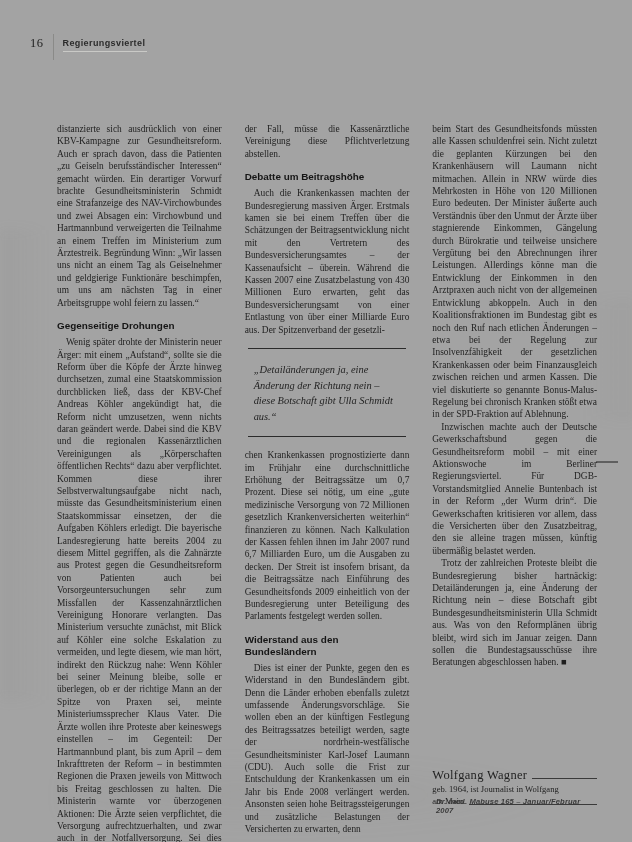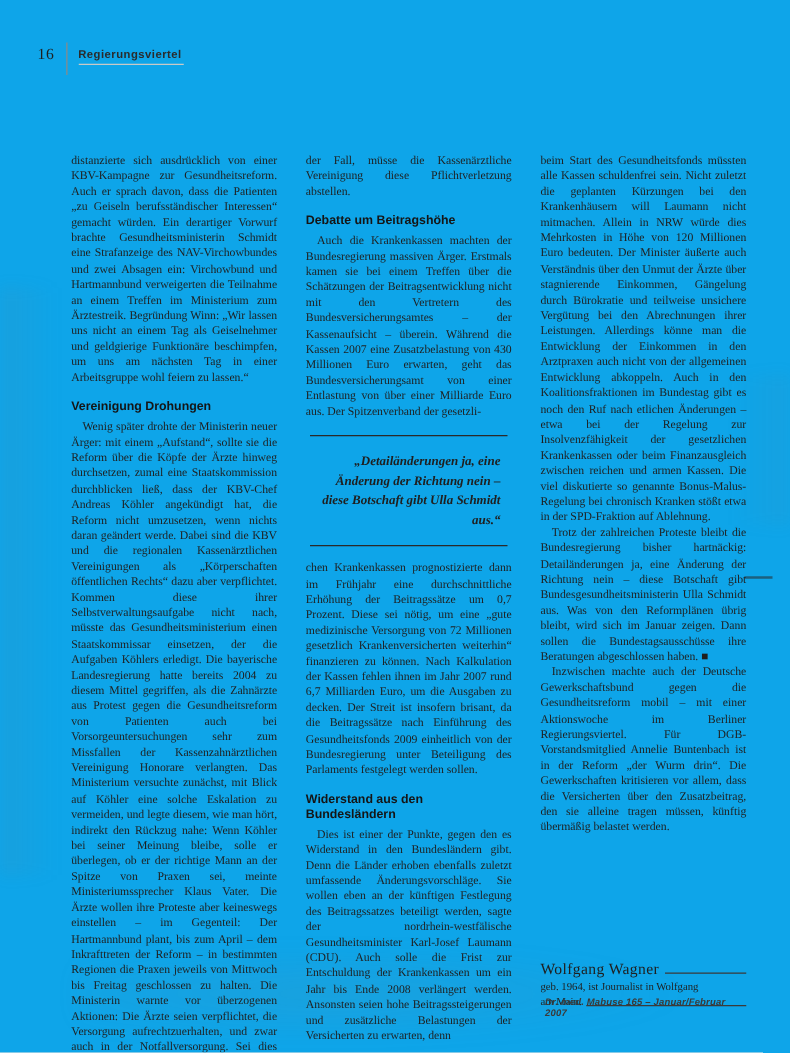--- a/index.html
+++ b/index.html
@@ -1,20 +1,20 @@
 <!DOCTYPE html>
 <html lang="de"><head>
 <meta charset="utf-8">
 <style>
   html,body{margin:0;padding:0;background:#e8e8e6;}
   .page{
     position:relative;
     width:632px;height:842px;
     margin:0 auto;
-    background:#0ea5e9;
+    background:#a3a3a3;
     overflow:hidden;
     font-family:"Liberation Serif", serif;
     color:#1f1f1f;
   }
   
   .noise{position:absolute;pointer-events:none;}
   .n1{left:0;top:230px;width:46px;height:470px;
       background:linear-gradient(90deg,rgba(120,120,118,.10),rgba(120,120,118,0));
       filter:blur(6px);}
   .n2{left:60px;top:755px;width:500px;height:80px;
@@ -48,21 +48,21 @@
     font-size:9.9px;line-height:12px;font-weight:bold;
     margin:11px 0 4px;text-align:left;color:#151515;
   }
   
   .pullquote{
     margin:12px 3px 12px 3px;
     padding:13px 6px 12px;
     border-top:1.6px solid #2a2a2a;
     border-bottom:1.6px solid #2a2a2a;
     font-style:italic;font-size:10.4px;line-height:15.5px;
-    text-align:right;text-indent:0;font-weight:bold;
+    text-align:left;text-indent:0;
   }
   
   .author{margin-top:100px;text-align:left;}
   .author-name-row{display:flex;align-items:flex-end;font-size:12.5px;letter-spacing:.3px;}
   .author-name-row .fill{flex:1;border-bottom:1px solid #3a3a3a;margin:0 0 2px 5px;}
   .author-bio{font-size:8.6px;line-height:12px;margin-top:2px;}
   .author-bio-row{display:flex;align-items:flex-end;font-size:8.6px;line-height:12px;}
   .author-bio-row .fill{flex:1;border-bottom:1px solid #3a3a3a;margin:0 0 2px 4px;}
   
   .footer{
@@ -86,38 +86,38 @@
   <div class="header">
     <span class="pagenum">16</span>
     <span class="vrule"></span>
     <span class="section-label">Regierungsviertel</span>
   </div>
 
   <div class="columns">
 
     <div class="col">
       <p class="noindent">distanzierte sich ausdrücklich von einer KBV-Kampagne zur Gesundheitsreform. Auch er sprach davon, dass die Patienten „zu Geiseln berufsständischer Interessen“ gemacht würden. Ein derartiger Vorwurf brachte Gesundheitsministerin Schmidt eine Strafanzeige des NAV-Virchowbundes und zwei Absagen ein: Virchowbund und Hartmannbund verweigerten die Teilnahme an einem Treffen im Ministerium zum Ärztestreik. Begründung Winn: „Wir lassen uns nicht an einem Tag als Geiselnehmer und geldgierige Funktionäre beschimpfen, um uns am nächsten Tag in einer Arbeitsgruppe wohl feiern zu lassen.“</p>
-      <h3>Vereinigung Drohungen</h3>
+      <h3>Gegenseitige Drohungen</h3>
       <p>Wenig später drohte der Ministerin neuer Ärger: mit einem „Aufstand“, sollte sie die Reform über die Köpfe der Ärzte hinweg durchsetzen, zumal eine Staatskommission durchblicken ließ, dass der KBV-Chef Andreas Köhler angekündigt hat, die Reform nicht umzusetzen, wenn nichts daran geändert werde. Dabei sind die KBV und die regionalen Kassenärztlichen Vereinigungen als „Körperschaften öffentlichen Rechts“ dazu aber verpflichtet. Kommen diese ihrer Selbstverwaltungsaufgabe nicht nach, müsste das Gesundheitsministerium einen Staatskommissar einsetzen, der die Aufgaben Köhlers erledigt. Die bayerische Landesregierung hatte bereits 2004 zu diesem Mittel gegriffen, als die Zahnärzte aus Protest gegen die Gesundheitsreform von Patienten auch bei Vorsorgeuntersuchungen sehr zum Missfallen der Kassenzahnärztlichen Vereinigung Honorare verlangten. Das Ministerium versuchte zunächst, mit Blick auf Köhler eine solche Eskalation zu vermeiden, und legte diesem, wie man hört, indirekt den Rückzug nahe: Wenn Köhler bei seiner Meinung bleibe, solle er überlegen, ob er der richtige Mann an der Spitze von Praxen sei, meinte Ministeriumssprecher Klaus Vater. Die Ärzte wollen ihre Proteste aber keineswegs einstellen – im Gegenteil: Der Hartmannbund plant, bis zum April – dem Inkrafttreten der Reform – in bestimmten Regionen die Praxen jeweils von Mittwoch bis Freitag geschlossen zu halten. Die Ministerin warnte vor überzogenen Aktionen: Die Ärzte seien verpflichtet, die Versorgung aufrechtzuerhalten, und zwar auch in der Notfallversorgung. Sei dies nicht</p>
     </div>
 
     <div class="col">
       <p class="noindent">der Fall, müsse die Kassenärztliche Vereinigung diese Pflichtverletzung abstellen.</p>
       <h3>Debatte um Beitragshöhe</h3>
       <p>Auch die Krankenkassen machten der Bundesregierung massiven Ärger. Erstmals kamen sie bei einem Treffen über die Schätzungen der Beitragsentwicklung nicht mit den Vertretern des Bundesversicherungsamtes – der Kassenaufsicht – überein. Während die Kassen 2007 eine Zusatzbelastung von 430 Millionen Euro erwarten, geht das Bundesversicherungsamt von einer Entlastung von über einer Milliarde Euro aus. Der Spitzenverband der gesetzli-</p>
       <div class="pullquote">„Detailänderungen ja, eine Änderung der Richtung nein – diese Botschaft gibt Ulla Schmidt aus.“</div>
       <p class="noindent">chen Krankenkassen prognostizierte dann im Frühjahr eine durchschnittliche Erhöhung der Beitragssätze um 0,7 Prozent. Diese sei nötig, um eine „gute medizinische Versorgung von 72 Millionen gesetzlich Krankenversicherten weiterhin“ finanzieren zu können. Nach Kalkulation der Kassen fehlen ihnen im Jahr 2007 rund 6,7 Milliarden Euro, um die Ausgaben zu decken. Der Streit ist insofern brisant, da die Beitragssätze nach Einführung des Gesundheitsfonds 2009 einheitlich von der Bundesregierung unter Beteiligung des Parlaments festgelegt werden sollen.</p>
       <h3>Widerstand aus den Bundesländern</h3>
       <p>Dies ist einer der Punkte, gegen den es Widerstand in den Bundesländern gibt. Denn die Länder erhoben ebenfalls zuletzt umfassende Änderungsvorschläge. Sie wollen eben an der künftigen Festlegung des Beitragssatzes beteiligt werden, sagte der nordrhein-westfälische Gesundheitsminister Karl-Josef Laumann (CDU). Auch solle die Frist zur Entschuldung der Krankenkassen um ein Jahr bis Ende 2008 verlängert werden. Ansonsten seien hohe Beitragssteigerungen und zusätzliche Belastungen der Versicherten zu erwarten, denn</p>
     </div>
 
     <div class="col">
       <p class="noindent">beim Start des Gesundheitsfonds müssten alle Kassen schuldenfrei sein. Nicht zuletzt die geplanten Kürzungen bei den Krankenhäusern will Laumann nicht mitmachen. Allein in NRW würde dies Mehrkosten in Höhe von 120 Millionen Euro bedeuten. Der Minister äußerte auch Verständnis über den Unmut der Ärzte über stagnierende Einkommen, Gängelung durch Bürokratie und teilweise unsichere Vergütung bei den Abrechnungen ihrer Leistungen. Allerdings könne man die Entwicklung der Einkommen in den Arztpraxen auch nicht von der allgemeinen Entwicklung abkoppeln. Auch in den Koalitionsfraktionen im Bundestag gibt es noch den Ruf nach etlichen Änderungen – etwa bei der Regelung zur Insolvenzfähigkeit der gesetzlichen Krankenkassen oder beim Finanzausgleich zwischen reichen und armen Kassen. Die viel diskutierte so genannte Bonus-Malus-Regelung bei chronisch Kranken stößt etwa in der SPD-Fraktion auf Ablehnung.</p>
+      <p>Inzwischen machte auch der Deutsche Gewerkschaftsbund gegen die Gesundheitsreform mobil – mit einer Aktionswoche im Berliner Regierungsviertel. Für DGB-Vorstandsmitglied Annelie Buntenbach ist in der Reform „der Wurm drin“. Die Gewerkschaften kritisieren vor allem, dass die Versicherten über den Zusatzbeitrag, den sie alleine tragen müssen, künftig übermäßig belastet werden.</p>
       <p>Trotz der zahlreichen Proteste bleibt die Bundesregierung bisher hartnäckig: Detailänderungen ja, eine Änderung der Richtung nein – diese Botschaft gibt Bundesgesundheitsministerin Ulla Schmidt aus. Was von den Reformplänen übrig bleibt, wird sich im Januar zeigen. Dann sollen die Bundestagsausschüsse ihre Beratungen abgeschlossen haben. ■</p>
-      <p>Inzwischen machte auch der Deutsche Gewerkschaftsbund gegen die Gesundheitsreform mobil – mit einer Aktionswoche im Berliner Regierungsviertel. Für DGB-Vorstandsmitglied Annelie Buntenbach ist in der Reform „der Wurm drin“. Die Gewerkschaften kritisieren vor allem, dass die Versicherten über den Zusatzbeitrag, den sie alleine tragen müssen, künftig übermäßig belastet werden.</p>
 
       <div class="author">
         <div class="author-name-row">
           <span>Wolfgang Wagner</span>
           <span class="fill"></span>
         </div>
         <div class="author-bio">geb. 1964, ist Journalist in Wolfgang</div>
         <div class="author-bio-row">
           <span>am Main.</span>
           <span class="fill"></span>

